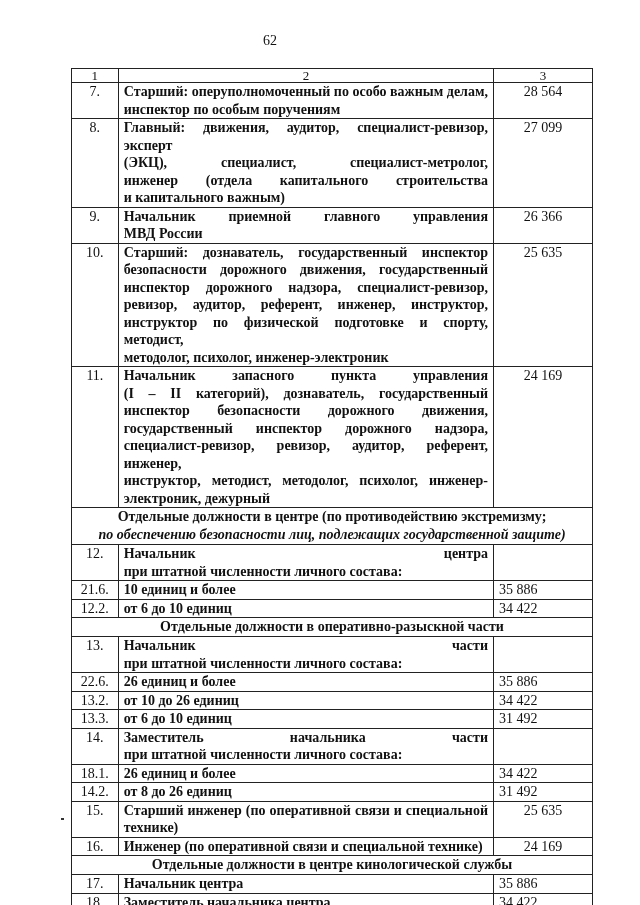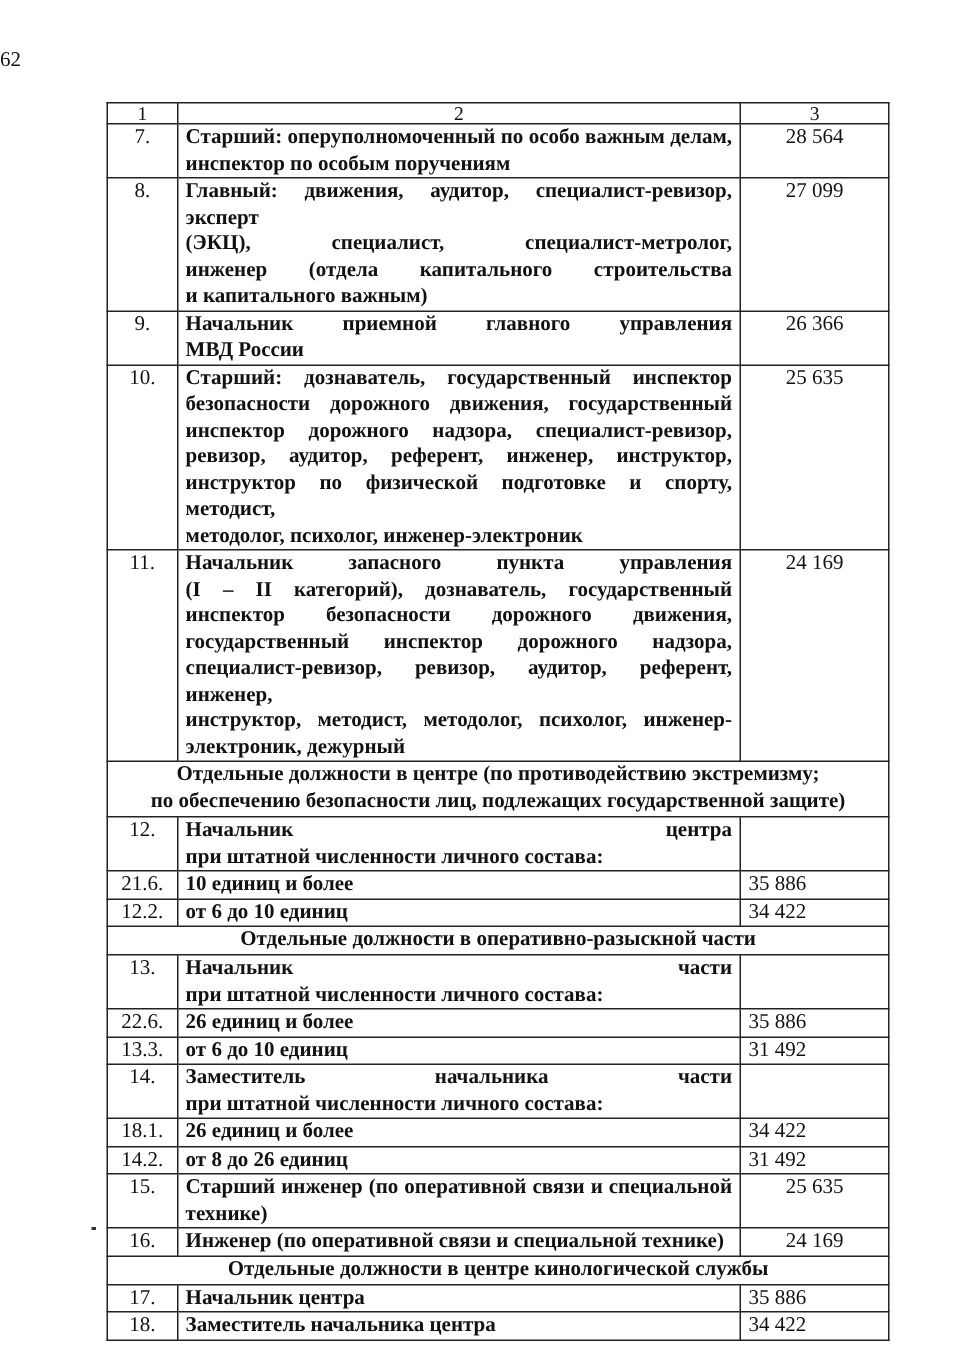--- a/index.html
+++ b/index.html
@@ -3,21 +3,21 @@
 <meta charset="utf-8">
 <style>
   html, body { margin: 0; padding: 0; background: #ffffff; }
   body {
     width: 640px; height: 905px; position: relative; overflow: hidden;
     font-family: "Liberation Serif", "DejaVu Serif", serif;
     color: #111111;
   }
   .page-number {
     position: absolute; top: 33px; left: 0; width: 540px;
-    text-align: left; font-size: 14px;
+    text-align: center; font-size: 14px;
   }
   table.doc-table {
     position: absolute; left: 71px; top: 68px;
     width: 522px; border-collapse: collapse;
     font-size: 14px; line-height: 17.5px;
   }
   table.doc-table td {
     border: 1px solid #222; padding: 0 5px; vertical-align: top;
   }
   td.col-num { width: 36px; text-align: center; padding: 0 4px; }
@@ -89,21 +89,21 @@
           <span class="line">государственный инспектор дорожного надзора,</span>
           <span class="line">специалист-ревизор, ревизор, аудитор, референт, инженер,</span>
           <span class="line">инструктор, методист, методолог, психолог, инженер-</span>
           <span class="line last">электроник, дежурный</span>
         </td>
         <td class="col-val">24 169</td>
       </tr>
       <tr class="section-row">
         <td colspan="3">
           <span style="display: block;">Отдельные должности в центре (по противодействию экстремизму;</span>
-          <span style="display: block;">по обеспечению безопасности лиц, подлежащих государственной защите)</span>
+          <span style="display: block; font-style: italic;">по обеспечению безопасности лиц, подлежащих государственной защите)</span>
         </td>
       </tr>
       <tr>
         <td class="col-num">12.</td>
         <td class="col-text">
           <span class="line">Начальник центра</span>
           <span class="line last">при штатной численности личного состава:</span>
         </td>
         <td class="col-val"></td>
       </tr>
@@ -135,20 +135,27 @@
         <td class="col-val"></td>
       </tr>
       <tr>
         <td class="col-num">22.6.</td>
         <td class="col-text">
           <span class="line last">26 единиц и более</span>
         </td>
         <td class="col-val right">35 886</td>
       </tr>
       <tr>
+        <td class="col-num">13.2.</td>
+        <td class="col-text">
+          <span class="line last">от 10 до 26 единиц</span>
+        </td>
+        <td class="col-val right">34 422</td>
+      </tr>
+      <tr>
         <td class="col-num">13.3.</td>
         <td class="col-text">
           <span class="line last">от 6 до 10 единиц</span>
         </td>
         <td class="col-val right">31 492</td>
       </tr>
       <tr>
         <td class="col-num">14.</td>
         <td class="col-text">
           <span class="line">Заместитель начальника части</span>

